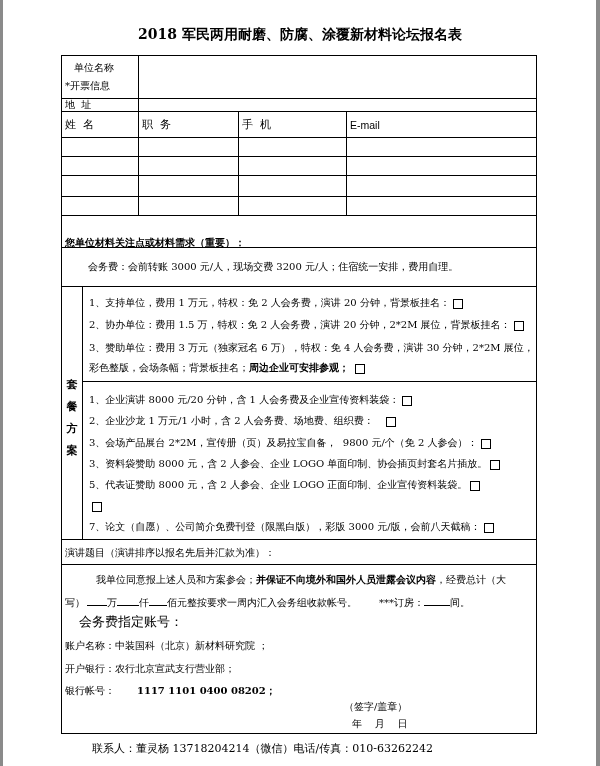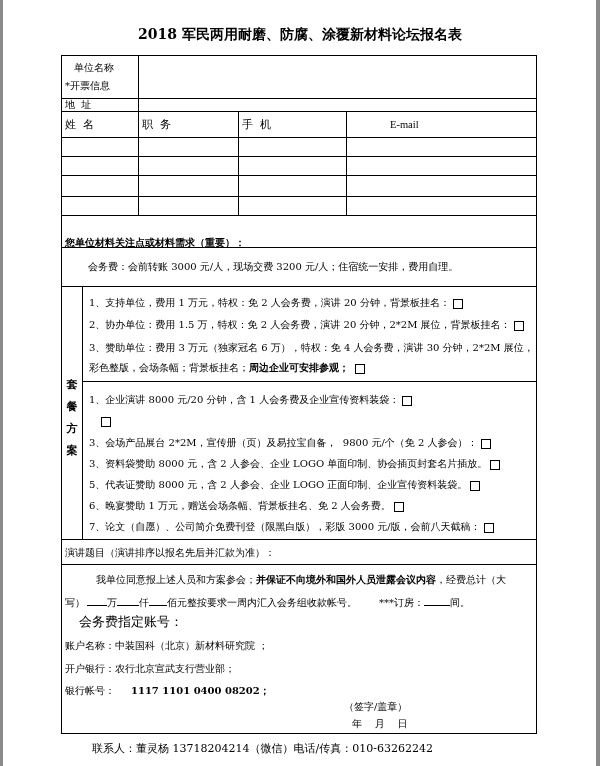--- a/index.html
+++ b/index.html
@@ -17,21 +17,21 @@
   }
   .form {
     position:absolute; left:61px; top:55px; width:476px; height:679px;
     border:1.5px solid #000; box-sizing:border-box;
   }
   .hline { position:absolute; left:0; right:0; height:0; border-top:1px solid #000; }
   .vline { position:absolute; width:0; border-left:1px solid #000; }
   .t { position:absolute; font-size:11px; white-space:nowrap; line-height:14px; }
   .t.small { font-size:10px; }
   .b { font-weight:bold; }
-  .mono { font-family:Liberation Serif, serif; font-size:10.5px;margin-left:40px; }
+  .mono { font-family:Liberation Sans, sans-serif; font-size:10.5px; }
   .cb { display:inline-block; width:8px; height:8px; border:1px solid #000; vertical-align:middle; margin-left:3px; background:#fff; }
   .vert { position:absolute; font-weight:bold; font-size:11px; width:14px; line-height:22px; text-align:center; }
   .footer { position:absolute; left:92px; top:741px; font-size:11px; white-space:nowrap; }
   .big { font-size:13px;margin-left:14px; }
   .blank { display:inline-block; border-bottom:1px solid #000; height:10px; vertical-align:baseline; }
 </style>
 </head>
 <body>
 
 <div class="edge-left"></div>
@@ -99,34 +99,34 @@
     <div>方</div>
     <div>案</div>
   </div>
 
   <div class="t small" style="left:27px; top:240px"><span>1、支持单位，费用 1 万元，特权：免 2 人会务费，演讲 20 分钟，背景板挂名：</span><span class="cb"></span></div>
   <div class="t small" style="left:27px; top:262px"><span>2、协办单位：费用 1.5 万，特权：免 2 人会务费，演讲 20 分钟，2*2M 展位，背景板挂名：</span><span class="cb"></span></div>
   <div class="t small" style="left:27px; top:285px">3、赞助单位：费用 3 万元（独家冠名 6 万），特权：免 4 人会务费，演讲 30 分钟，2*2M 展位，</div>
   <div class="t small" style="left:27px; top:305px"><span>彩色整版，会场条幅；背景板挂名；</span><span class="b">周边企业可安排参观；</span><span class="cb" style="margin-left:6px"></span></div>
 
   <div class="t small" style="left:27px; top:337px"><span>1、企业演讲 8000 元/20 分钟，含 1 人会务费及企业宣传资料装袋：</span><span class="cb"></span></div>
-  <div class="t small" style="left:27px; top:358px"><span class="cb" style="margin-left:12px"></span></div>
+  <div class="t small" style="left:27px; top:358px"><span>2、企业沙龙 1 万元/1 小时，含 2 人会务费、场地费、组织费：</span><span class="cb" style="margin-left:12px"></span></div>
   <div class="t small" style="left:27px; top:380px; white-space:pre"><span>3、会场产品展台 2*2M，宣传册（页）及易拉宝自备，  9800 元/个（免 2 人参会）：</span><span class="cb"></span></div>
   <div class="t small" style="left:27px; top:401px"><span>3、资料袋赞助 8000 元，含 2 人参会、企业 LOGO 单面印制、协会插页封套名片插放。</span><span class="cb"></span></div>
   <div class="t small" style="left:27px; top:422px"><span>5、代表证赞助 8000 元，含 2 人参会、企业 LOGO 正面印制、企业宣传资料装袋。</span><span class="cb"></span></div>
-  <div class="t small" style="left:27px; top:443px"><span>6、晚宴赞助 1 万元，赠送会场条幅、背景板挂名、免 2 人会务费。</span><span class="cb"></span></div>
+  <div class="t small" style="left:27px; top:443px"><span class="cb"></span></div>
   <div class="t small" style="left:27px; top:464px"><span>7、论文（自愿）、公司简介免费刊登（限黑白版），彩版 3000 元/版，会前八天截稿：</span><span class="cb"></span></div>
 
   <div class="t small" style="left:34px; top:517px"><span>我单位同意报上述人员和方案参会；</span><span class="b">并保证不向境外和国外人员泄露会议内容</span><span>，经费总计（大</span></div>
 
   <div class="t small" style="left:3px; top:490px">演讲题目（演讲排序以报名先后并汇款为准）：</div>
   <div class="t small" style="left:3px; top:539px"><span>写）</span><span class="blank" style="width:20px; margin-left:2px"></span><span>万</span><span class="blank" style="width:22px"></span><span>仟</span><span class="blank" style="width:18px"></span><span>佰元整按要求一周内汇入会务组收款帐号。</span><span style="display:inline-block; width:22px"></span><span>***订房：</span><span class="blank" style="width:26px"></span><span>间。</span></div>
 
   <div class="t big" style="left:3px; top:559px">会务费指定账号：</div>
   <div class="t small" style="left:3px; top:606px">开户银行：农行北京宣武支行营业部；</div>
   <div class="t small" style="left:3px; top:583px">账户名称：中装国科（北京）新材料研究院 ；</div>
-  <div class="t small" style="left:3px; top:628px"><span>银行帐号：</span><span class="b" style="margin-left:16px">1117 1101 0400 08202；</span></div>
+  <div class="t small" style="left:3px; top:628px"><span>银行帐号：</span><span class="b" style="margin-left:22px">1117 1101 0400 08202；</span></div>
 
   <div class="t small" style="left:282px; top:644px">（签字/盖章）</div>
   <div class="t small" style="left:290px; top:661px; white-space:pre">年    月    日</div>
 </div>
 
 <div class="footer">联系人：董灵杨 13718204214（微信）电话/传真：010-63262242</div>
 
 </body></html>

